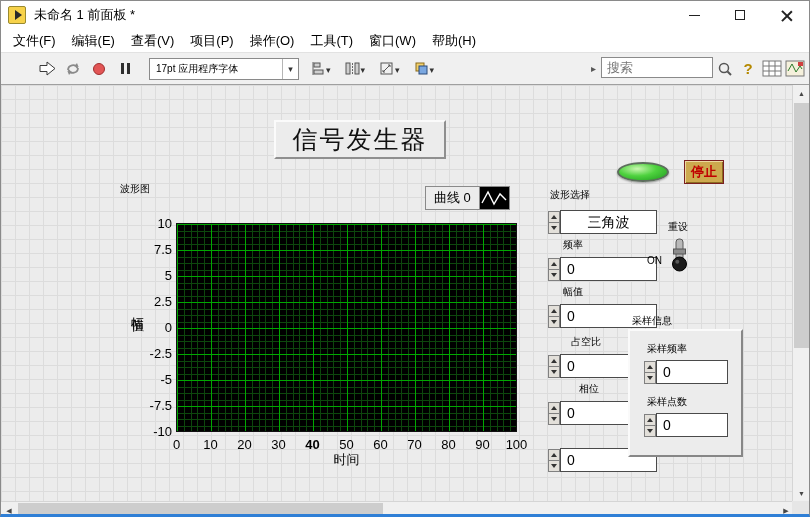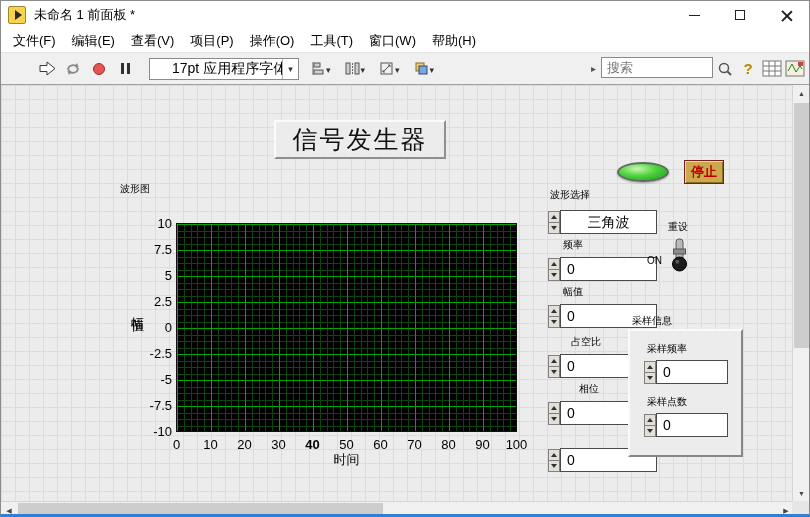--- a/index.html
+++ b/index.html
@@ -25,21 +25,21 @@
   .menubar{position:absolute;top:28px;left:0;right:0;height:24px;background:#fff;border-bottom:1px solid #e2e2e2;display:flex;align-items:center;padding-left:4px;}
   .menu-item{font-size:13px;color:#000;padding:0 8px;line-height:23px;cursor:default;}
 
   
   .toolbar{position:absolute;top:52px;left:0;right:0;height:32px;background:#f0f0f0;border-bottom:1px solid #9f9f9f;display:flex;align-items:center;padding-left:34px;}
   .tb-btn{width:24px;height:24px;display:flex;align-items:center;justify-content:center;background:transparent;border:none;margin-right:2px;}
   .abort-dot{width:12px;height:12px;border-radius:50%;background:#e25555;border:1px solid #a03030;display:block;}
   .pause-wrap{display:flex;gap:3px;}
   .pause-bar{width:3px;height:11px;background:#2f2f2f;display:block;}
   .font-select{margin-left:10px;width:150px;height:22px;background:#fff;border:1px solid #8a8a8a;display:flex;align-items:center;}
-  .font-select .fname{flex:1;font-size:14px;padding-left:22px;white-space:nowrap;overflow:hidden;}
+  .font-select .fname{flex:1;font-size:10px;padding-left:6px;white-space:nowrap;overflow:hidden;}
   .caret{width:16px;height:100%;display:flex;align-items:center;justify-content:center;border-left:1px solid #b5b5b5;}
   .caret::after{content:"▾";font-size:9px;color:#333;}
   .tb-drop{margin-left:8px;height:24px;display:flex;align-items:center;gap:1px;padding:0 3px;background:transparent;border:none;}
   .tb-drop .dcaret::after{content:"▾";font-size:9px;color:#333;}
   .expander{margin-left:auto;font-size:0;width:10px;display:flex;align-items:center;}
   .expander::after{content:"▸";font-size:10px;color:#555;}
   .searchbox{display:flex;}
   .searchbox input{width:112px;height:21px;border:1px solid #8a8a8a;font-size:13px;padding:0 5px;background:#fff;color:#222;font-family:inherit;}
   .mag-btn{width:24px;height:24px;border:none;background:transparent;display:flex;align-items:center;justify-content:center;}
   .help-btn{width:22px;height:24px;border:none;background:transparent;display:flex;align-items:center;justify-content:center;}
@@ -228,20 +228,28 @@
           <rect x="13" y="2" width="5" height="4" fill="#d04040"></rect>
         </svg>
     </button>
   </div>
 
   <div class="panel">
 
     <div class="fp-title">信号发生器</div>
 
     <span class="lbl" style="left:119px;top:97px;">波形图</span>
+    <div class="legend">
+      <span class="legend-text">曲线 0</span>
+      <span class="legend-icon">
+        <svg width="28" height="20">
+            <polyline points="2,15 8,4 14,16 20,6 26,12" fill="none" stroke="#fff" stroke-width="1.4"></polyline>
+          </svg>
+      </span>
+    </div>
     <div class="plot"></div>
 
     <span class="ytick" style="top:131px;">10</span>
     <span class="ytick" style="top:157px;">7.5</span>
     <span class="ytick" style="top:183px;">5</span>
     <span class="ytick" style="top:209px;">2.5</span>
     <span class="ytick" style="top:235px;">0</span>
     <span class="ytick" style="top:261px;">-2.5</span>
     <span class="ytick" style="top:287px;">-5</span>
     <span class="ytick" style="top:313px;">-7.5</span>

